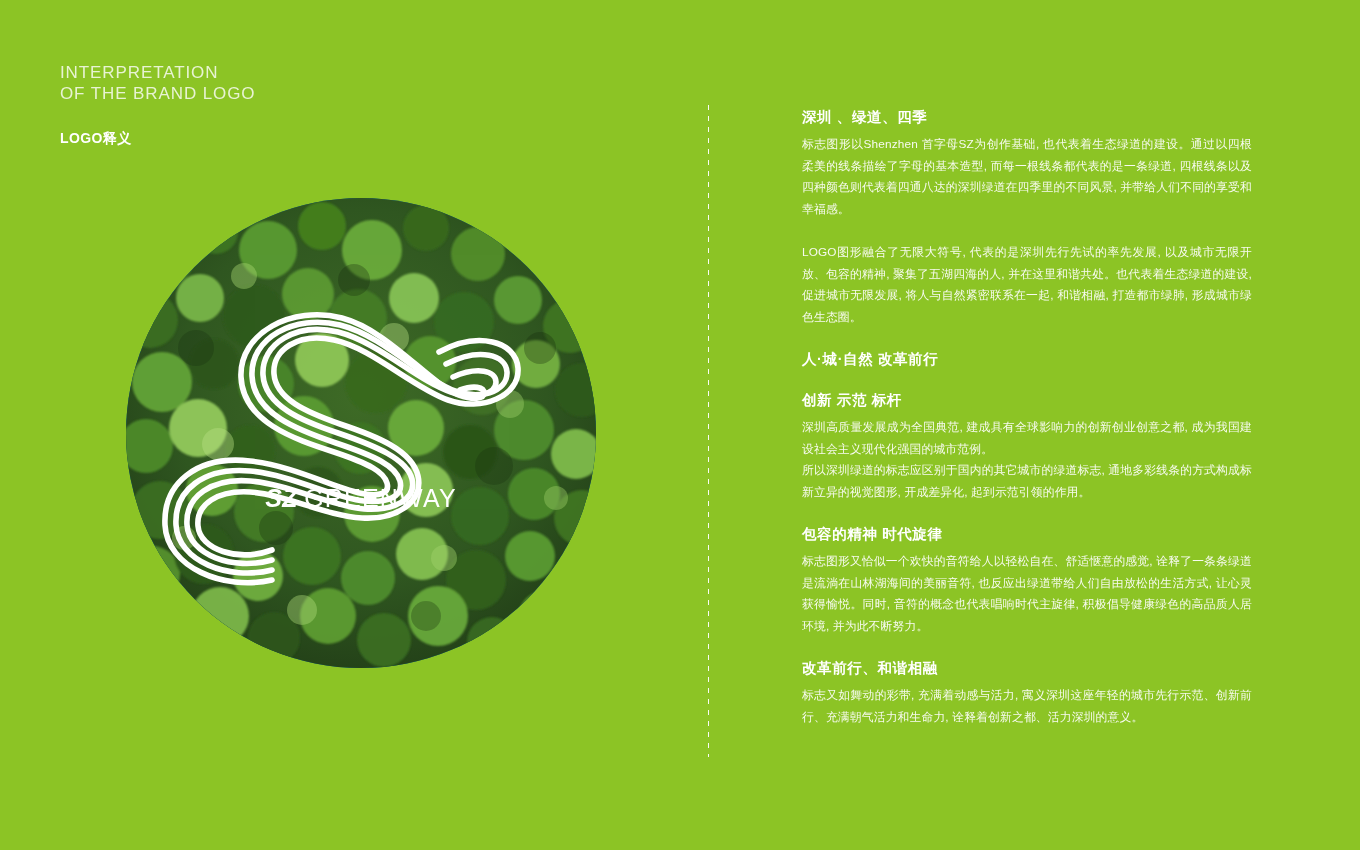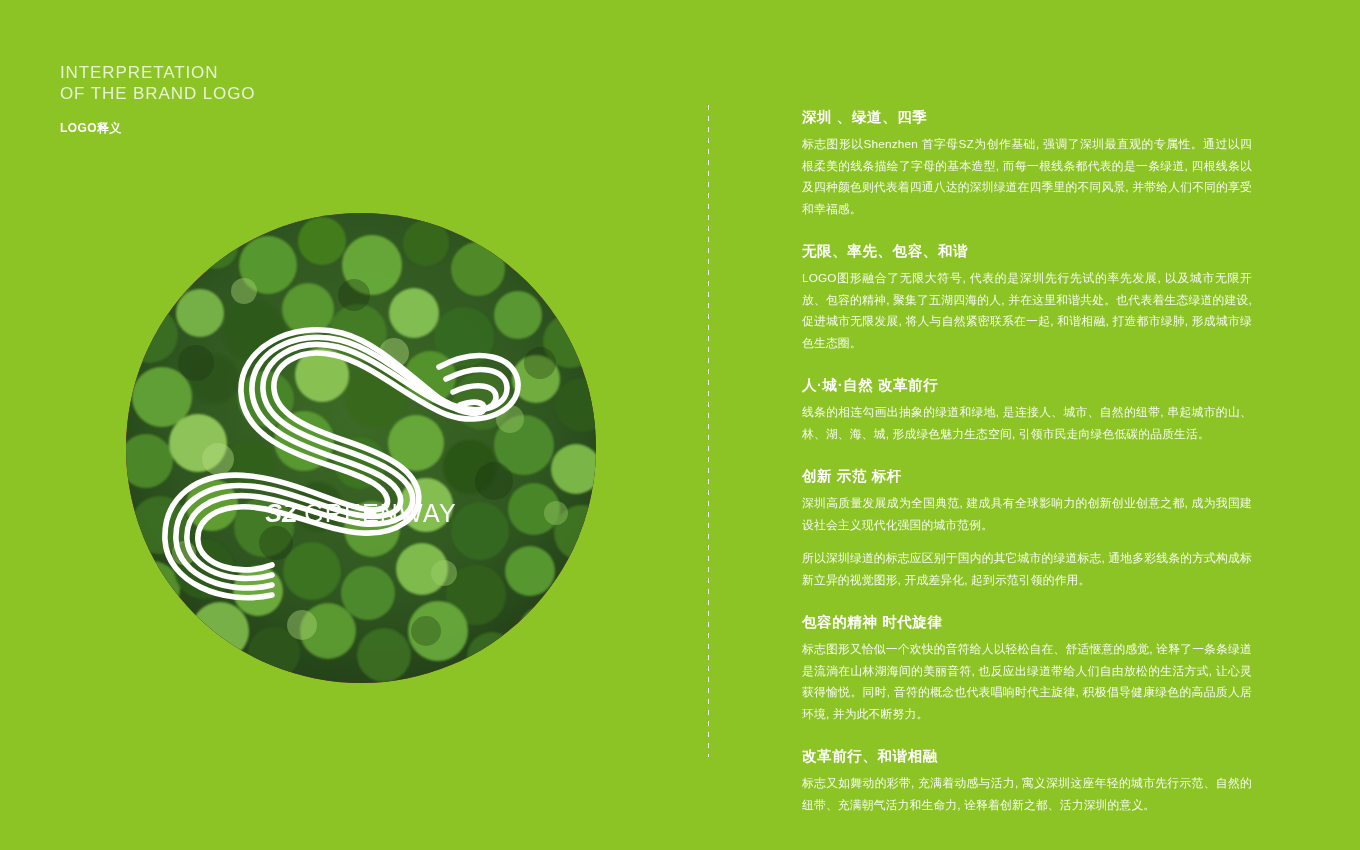--- a/index.html
+++ b/index.html
@@ -21,22 +21,22 @@
   .header { position:absolute; left:60px; top:62px; }
   .header-en {
     font-size:17px;
     line-height:21px;
     letter-spacing:0.9px;
     color:rgba(255,255,255,0.80);
     font-weight:400;
     white-space:pre-line;
   }
   .header-cn {
-    margin-top:16px;
-    font-size:12px;
+    margin-top:26px;
+    font-size:14px;
     font-weight:700;
     color:#ffffff;
     letter-spacing:0.4px;
   }
 
   
   .divider {
     position:absolute;
     left:708px; top:105px;
     width:1px; height:652px;
@@ -45,25 +45,25 @@
         rgba(255,255,255,0.95) 5px,
         rgba(255,255,255,0) 5px,
         rgba(255,255,255,0) 11px);
     background-size:1px 11px;
     background-repeat:repeat-y;
   }
 
   
   .logo-circle {
     position:absolute;
-    left:126px; top:213px;
+    left:126px; top:198px;
     width:470px; height:470px;
     border-radius:50%;
     overflow:hidden;
-    background:#be185d;
+    background:#0369a1;
   }
   .canopy { position:absolute; inset:0; }
   .canopy svg { display:block; width:100%; height:100%; }
 
   .logo-mark {
     position:absolute;
     left:0; top:0;
     width:470px; height:470px;
     pointer-events:none;
   }
@@ -109,21 +109,21 @@
     margin-bottom:7px;
   }
   .sec-para {
     font-size:11.8px;
     line-height:21.5px;
     color:rgba(255,255,255,0.93);
     letter-spacing:0.15px;
     text-align:justify;
     margin:0;
   }
-  .sec-para + .sec-para { margin-top:12px; }
+  .sec-para + .sec-para { margin-top:0; }
 </style>
 </head>
 <body>
 
 <div class="page">
 
   <div class="header">
     <div class="header-en">INTERPRETATION
 OF THE BRAND LOGO</div>
     <div class="header-cn">LOGO释义</div>
@@ -292,44 +292,42 @@
 
     <div class="wordmark">
       <span class="sz">SZ</span><span class="gw">GREENWAY</span>
     </div>
   </div>
 
   <div class="content">
 
     <div class="section">
       <div class="sec-title">深圳 、绿道、四季</div>
-      <p class="sec-para">标志图形以Shenzhen  首字母SZ为创作基础, 强调了深圳最直观的专属性。通过以四根柔美的线条描绘了字母的基本造型, 而每一根线条都代表的是一条绿道, 四根线条以及四种颜色则代表着四通八达的深圳绿道在四季里的不同风景, 并带给人们不同的享受和幸福感。</p>
-    </div>
-
-    <div class="section">
-      <div class="sec-title">无限、率先、包容、和谐</div>
+      <p class="sec-para">标志图形以Shenzhen  首字母SZ为创作基础, 也代表着生态绿道的建设。通过以四根柔美的线条描绘了字母的基本造型, 而每一根线条都代表的是一条绿道, 四根线条以及四种颜色则代表着四通八达的深圳绿道在四季里的不同风景, 并带给人们不同的享受和幸福感。</p>
+    </div>
+
+    <div class="section">
       <p class="sec-para">LOGO图形融合了无限大符号, 代表的是深圳先行先试的率先发展, 以及城市无限开放、包容的精神, 聚集了五湖四海的人, 并在这里和谐共处。也代表着生态绿道的建设, 促进城市无限发展, 将人与自然紧密联系在一起, 和谐相融, 打造都市绿肺, 形成城市绿色生态圈。</p>
     </div>
 
     <div class="section">
       <div class="sec-title">人·城·自然  改革前行</div>
-      <p class="sec-para">线条的相连勾画出抽象的绿道和绿地, 是连接人、城市、自然的纽带, 串起城市的山、林、湖、海、城, 形成绿色魅力生态空间, 引领市民走向绿色低碳的品质生活。</p>
     </div>
 
     <div class="section">
       <div class="sec-title">创新  示范  标杆</div>
       <p class="sec-para">深圳高质量发展成为全国典范, 建成具有全球影响力的创新创业创意之都, 成为我国建设社会主义现代化强国的城市范例。</p>
       <p class="sec-para">所以深圳绿道的标志应区别于国内的其它城市的绿道标志, 通地多彩线条的方式构成标新立异的视觉图形, 开成差异化, 起到示范引领的作用。</p>
     </div>
 
     <div class="section">
       <div class="sec-title">包容的精神  时代旋律</div>
       <p class="sec-para">标志图形又恰似一个欢快的音符给人以轻松自在、舒适惬意的感觉, 诠释了一条条绿道是流淌在山林湖海间的美丽音符, 也反应出绿道带给人们自由放松的生活方式, 让心灵获得愉悦。同时, 音符的概念也代表唱响时代主旋律, 积极倡导健康绿色的高品质人居环境, 并为此不断努力。</p>
     </div>
 
     <div class="section">
       <div class="sec-title">改革前行、和谐相融</div>
-      <p class="sec-para">标志又如舞动的彩带, 充满着动感与活力, 寓义深圳这座年轻的城市先行示范、自然的纽带、充满朝气活力和生命力, 诠释着创新之都、活力深圳的意义。</p>
+      <p class="sec-para">标志又如舞动的彩带, 充满着动感与活力, 寓义深圳这座年轻的城市先行示范、创新前行、充满朝气活力和生命力, 诠释着创新之都、活力深圳的意义。</p>
     </div>
 
   </div>
 
 </div>
 
 </body></html>

